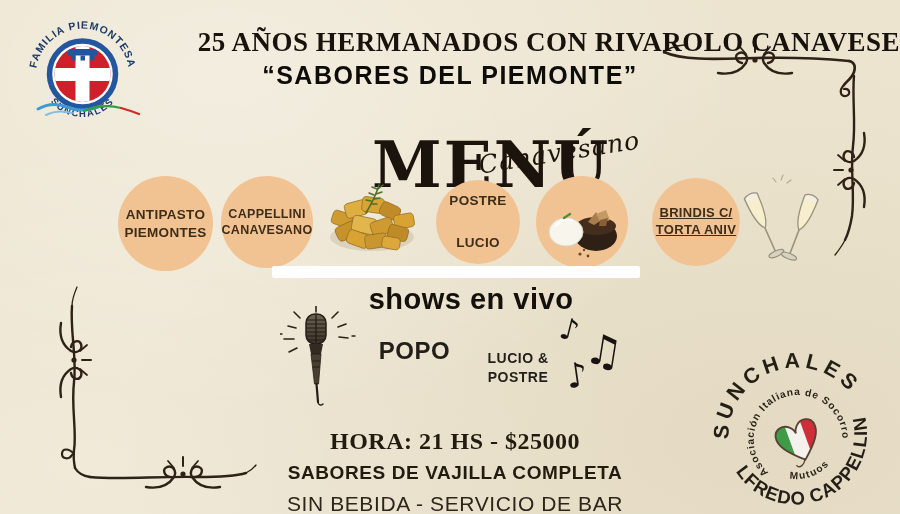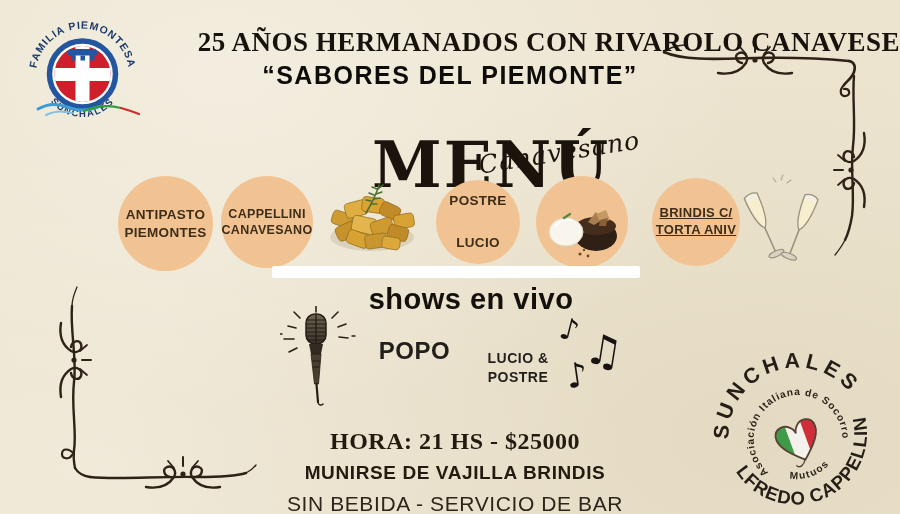--- a/index.html
+++ b/index.html
@@ -279,21 +279,21 @@
     <span>LUCIO &amp;</span>
     <span>POSTRE</span>
   </div>
 
   <span class="note n1">♪</span>
   <span class="note n2">♫</span>
   <span class="note n3">♪</span>
 
   <div class="abs details">
     <div class="d1">HORA: 21 HS - $25000</div>
-    <div class="d2">MUNIRSE DE VAJILLA BRINDIS</div>
+    <div class="d2">SABORES DE VAJILLA COMPLETA</div>
     <div class="d3">SIN BEBIDA - SERVICIO DE BAR</div>
   </div>
 
   <svg class="abs stamp" style="left:706px; top:348px;" width="185" height="185" viewBox="0 0 200 200">
     <defs>
       <path id="stampTop" d="M 28,112 A 74,74 0 1 1 172,112"></path>
       <path id="stampBottom" d="M 24,104 A 77,77 0 0 0 176,104"></path>
       <path id="stampInnerArc" d="M 56,118 A 48,48 0 1 1 144,118"></path>
       <path id="stampInnerBottom" d="M 64,124 A 46,46 0 0 0 136,124"></path>
       <clipPath id="heartClip">

